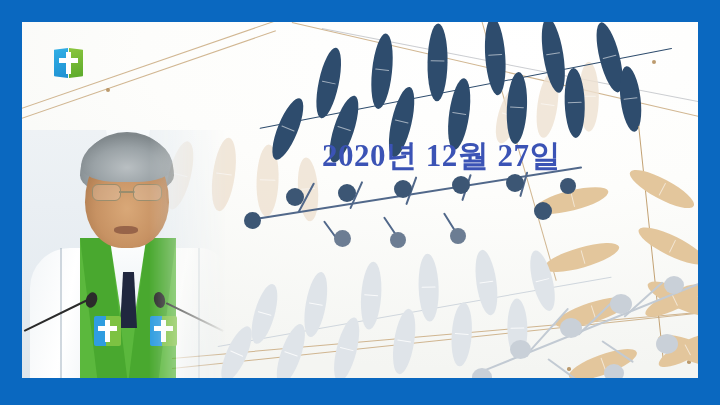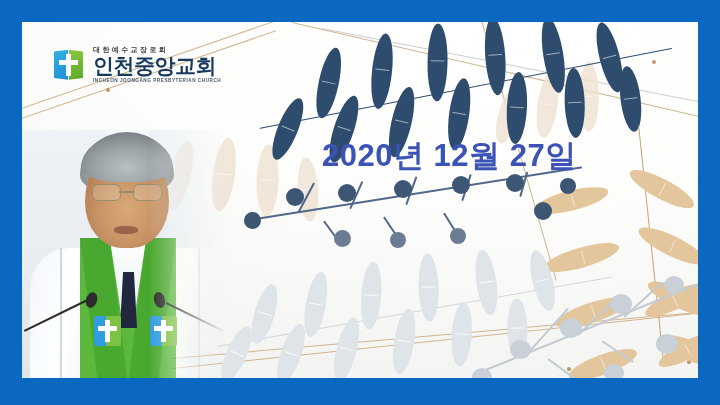--- a/index.html
+++ b/index.html
@@ -142,20 +142,21 @@
   .logo-en{
     font-size:4.6px;letter-spacing:.5px;color:#4a5a6a;font-weight:700;margin-top:3px;
     transform:scaleX(1.02);transform-origin:left;
   }
 
   
   #datetext{
     position:absolute;left:300px;top:113px;
     font-size:31px;font-weight:700;color:#3b53b5;letter-spacing:0.5px;
     white-space:nowrap;
+    font-family:Liberation Serif, serif;
   }
   #maintitle{
     position:absolute;left:228px;top:196px;
     font-size:59px;font-weight:700;letter-spacing:7px;white-space:nowrap;
     background:linear-gradient(180deg,#2e63c9 0%,#2a78dd 42%,#2f8ae8 100%);
     -webkit-background-clip:text;background-clip:text;color:transparent;
     -webkit-text-fill-color:transparent;
     filter:drop-shadow(1px 2px 1px rgba(40,80,150,.25));
   }
 </style>
@@ -318,23 +319,18 @@
       <div class="mic" style="left:144px;top:172px;width:64px;transform:rotate(26deg);"></div>
     </div>
 
     <div id="logo">
       <div class="logo-mark">
         <div class="lp blue"></div>
         <div class="lp green"></div>
         <div class="cross-v"></div>
         <div class="cross-h"></div>
       </div>
-      <div class="logo-text">
-        <div class="logo-small">대한예수교장로회</div>
-        <div class="logo-main">인천중앙교회</div>
-        <div class="logo-en">INCHEON JOONGANG PRESBYTERIAN CHURCH</div>
-      </div>
     </div>
 
     <div id="datetext">2020년 12월 27일</div>
 
   </div>
 </div>
 
 </body></html>

